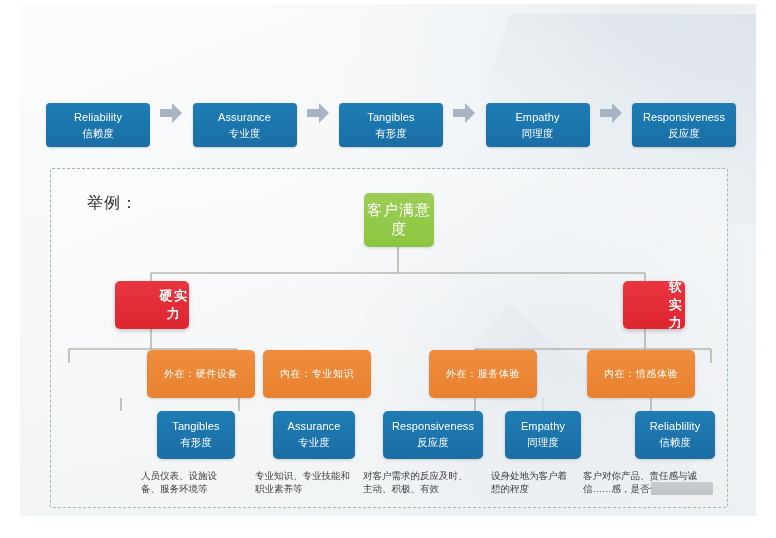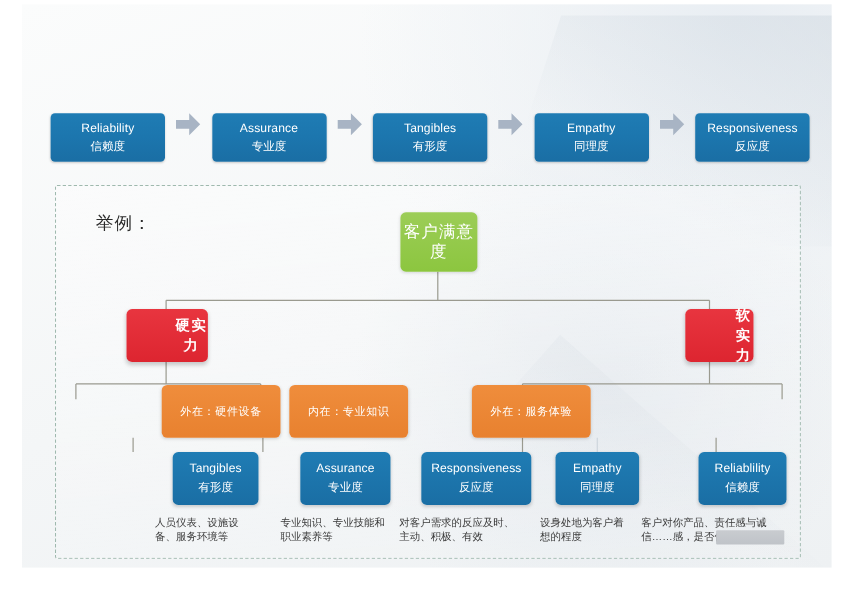--- a/index.html
+++ b/index.html
@@ -204,20 +204,23 @@
 
     <div class="node orange" style="left:96px;top:181px;width:108px;height:48px;">
       <span class="t1">外在：硬件设备</span>
     </div>
     <div class="node orange" style="left:212px;top:181px;width:108px;height:48px;">
       <span class="t1">内在：专业知识</span>
     </div>
     <div class="node orange" style="left:378px;top:181px;width:108px;height:48px;">
       <span class="t1">外在：服务体验</span>
     </div>
+    <div class="node orange" style="left:536px;top:181px;width:108px;height:48px;">
+      <span class="t1">内在：情感体验</span>
+    </div>
 
     <div class="node blue" style="left:106px;top:242px;width:78px;height:48px;">
       <span class="t1">Tangibles</span>
       <span class="t2">有形度</span>
     </div>
     <div class="node blue" style="left:222px;top:242px;width:82px;height:48px;">
       <span class="t1">Assurance</span>
       <span class="t2">专业度</span>
     </div>
     <div class="node blue" style="left:332px;top:242px;width:100px;height:48px;">

